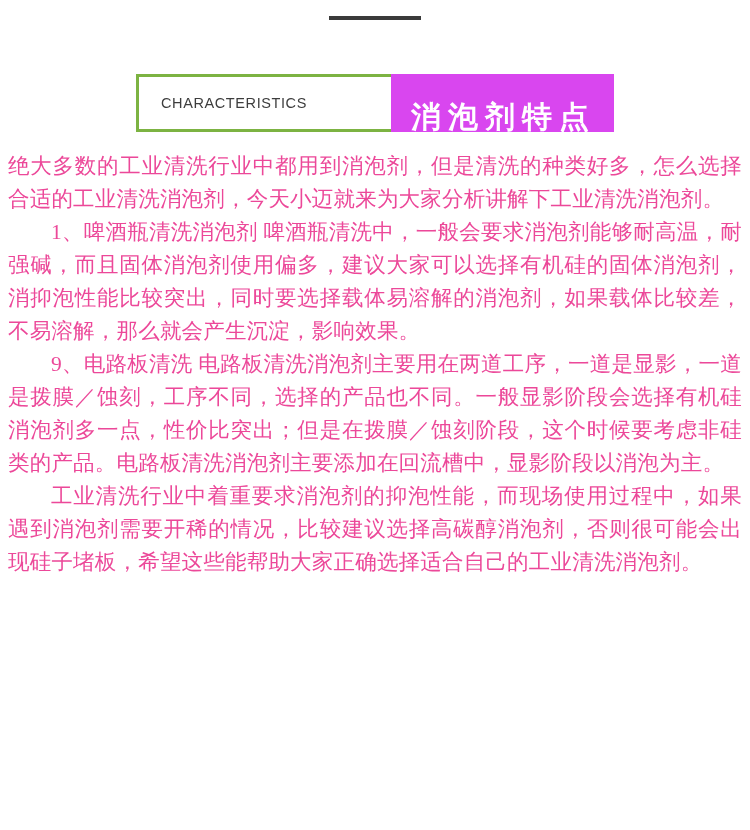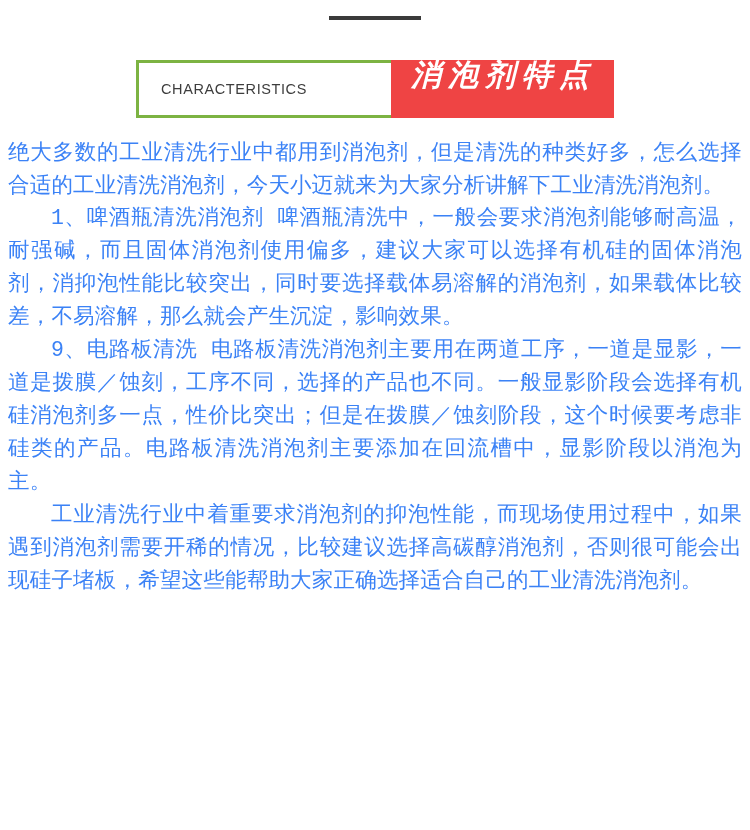--- a/index.html
+++ b/index.html
@@ -27,21 +27,21 @@
     justify-content: center;
     padding-top: 16px;
   }
   .top-rule {
     width: 92px;
     height: 4px;
     background: #3a3a3a;
   }
   
   .banner {
-    margin-top: 40px;
+    margin-top: 54px;
     display: flex;
     justify-content: center;
   }
   .banner-inner {
     display: flex;
     align-items: stretch;
     height: 58px;
   }
   .banner-left {
     width: 255px;
@@ -53,50 +53,48 @@
     background: #ffffff;
   }
   .banner-left-text {
     font-family: "Liberation Sans", sans-serif;
     font-size: 14.5px;
     letter-spacing: 0.6px;
     color: #3d3d3d;
     padding-left: 22px;
   }
   .banner-right {
-    background: #ef4444;
+    background: #d946ef;
     display: flex;
-    align-items: flex-start;
+    align-items: flex-end;
     padding: 0 18px 0 20px;
-    font-style: italic;
   }
   .banner-right-text {
     color: #ffffff;
     font-family: "Liberation Sans", sans-serif;
     font-weight: bold;
     font-size: 30px;
     letter-spacing: 7px;
     line-height: 1;
   }
   
   .article {
     padding: 18px 8px 0 8px;
   }
   .article p {
     margin: 0;
     font-size: 21.5px;
     line-height: 33px;
     text-align: justify;
     text-justify: inter-ideograph;
     letter-spacing: 0.2px;
-    color: #3b82f6;
+    color: #ec4899;
   }
   .article p.indent {
     text-indent: 2em;
-    font-family: Liberation Mono, monospace;
   }
 </style>
 </head>
 <body>
 
 <div class="page">
 
   <div class="top-rule-wrap">
     <div class="top-rule"></div>
   </div>

